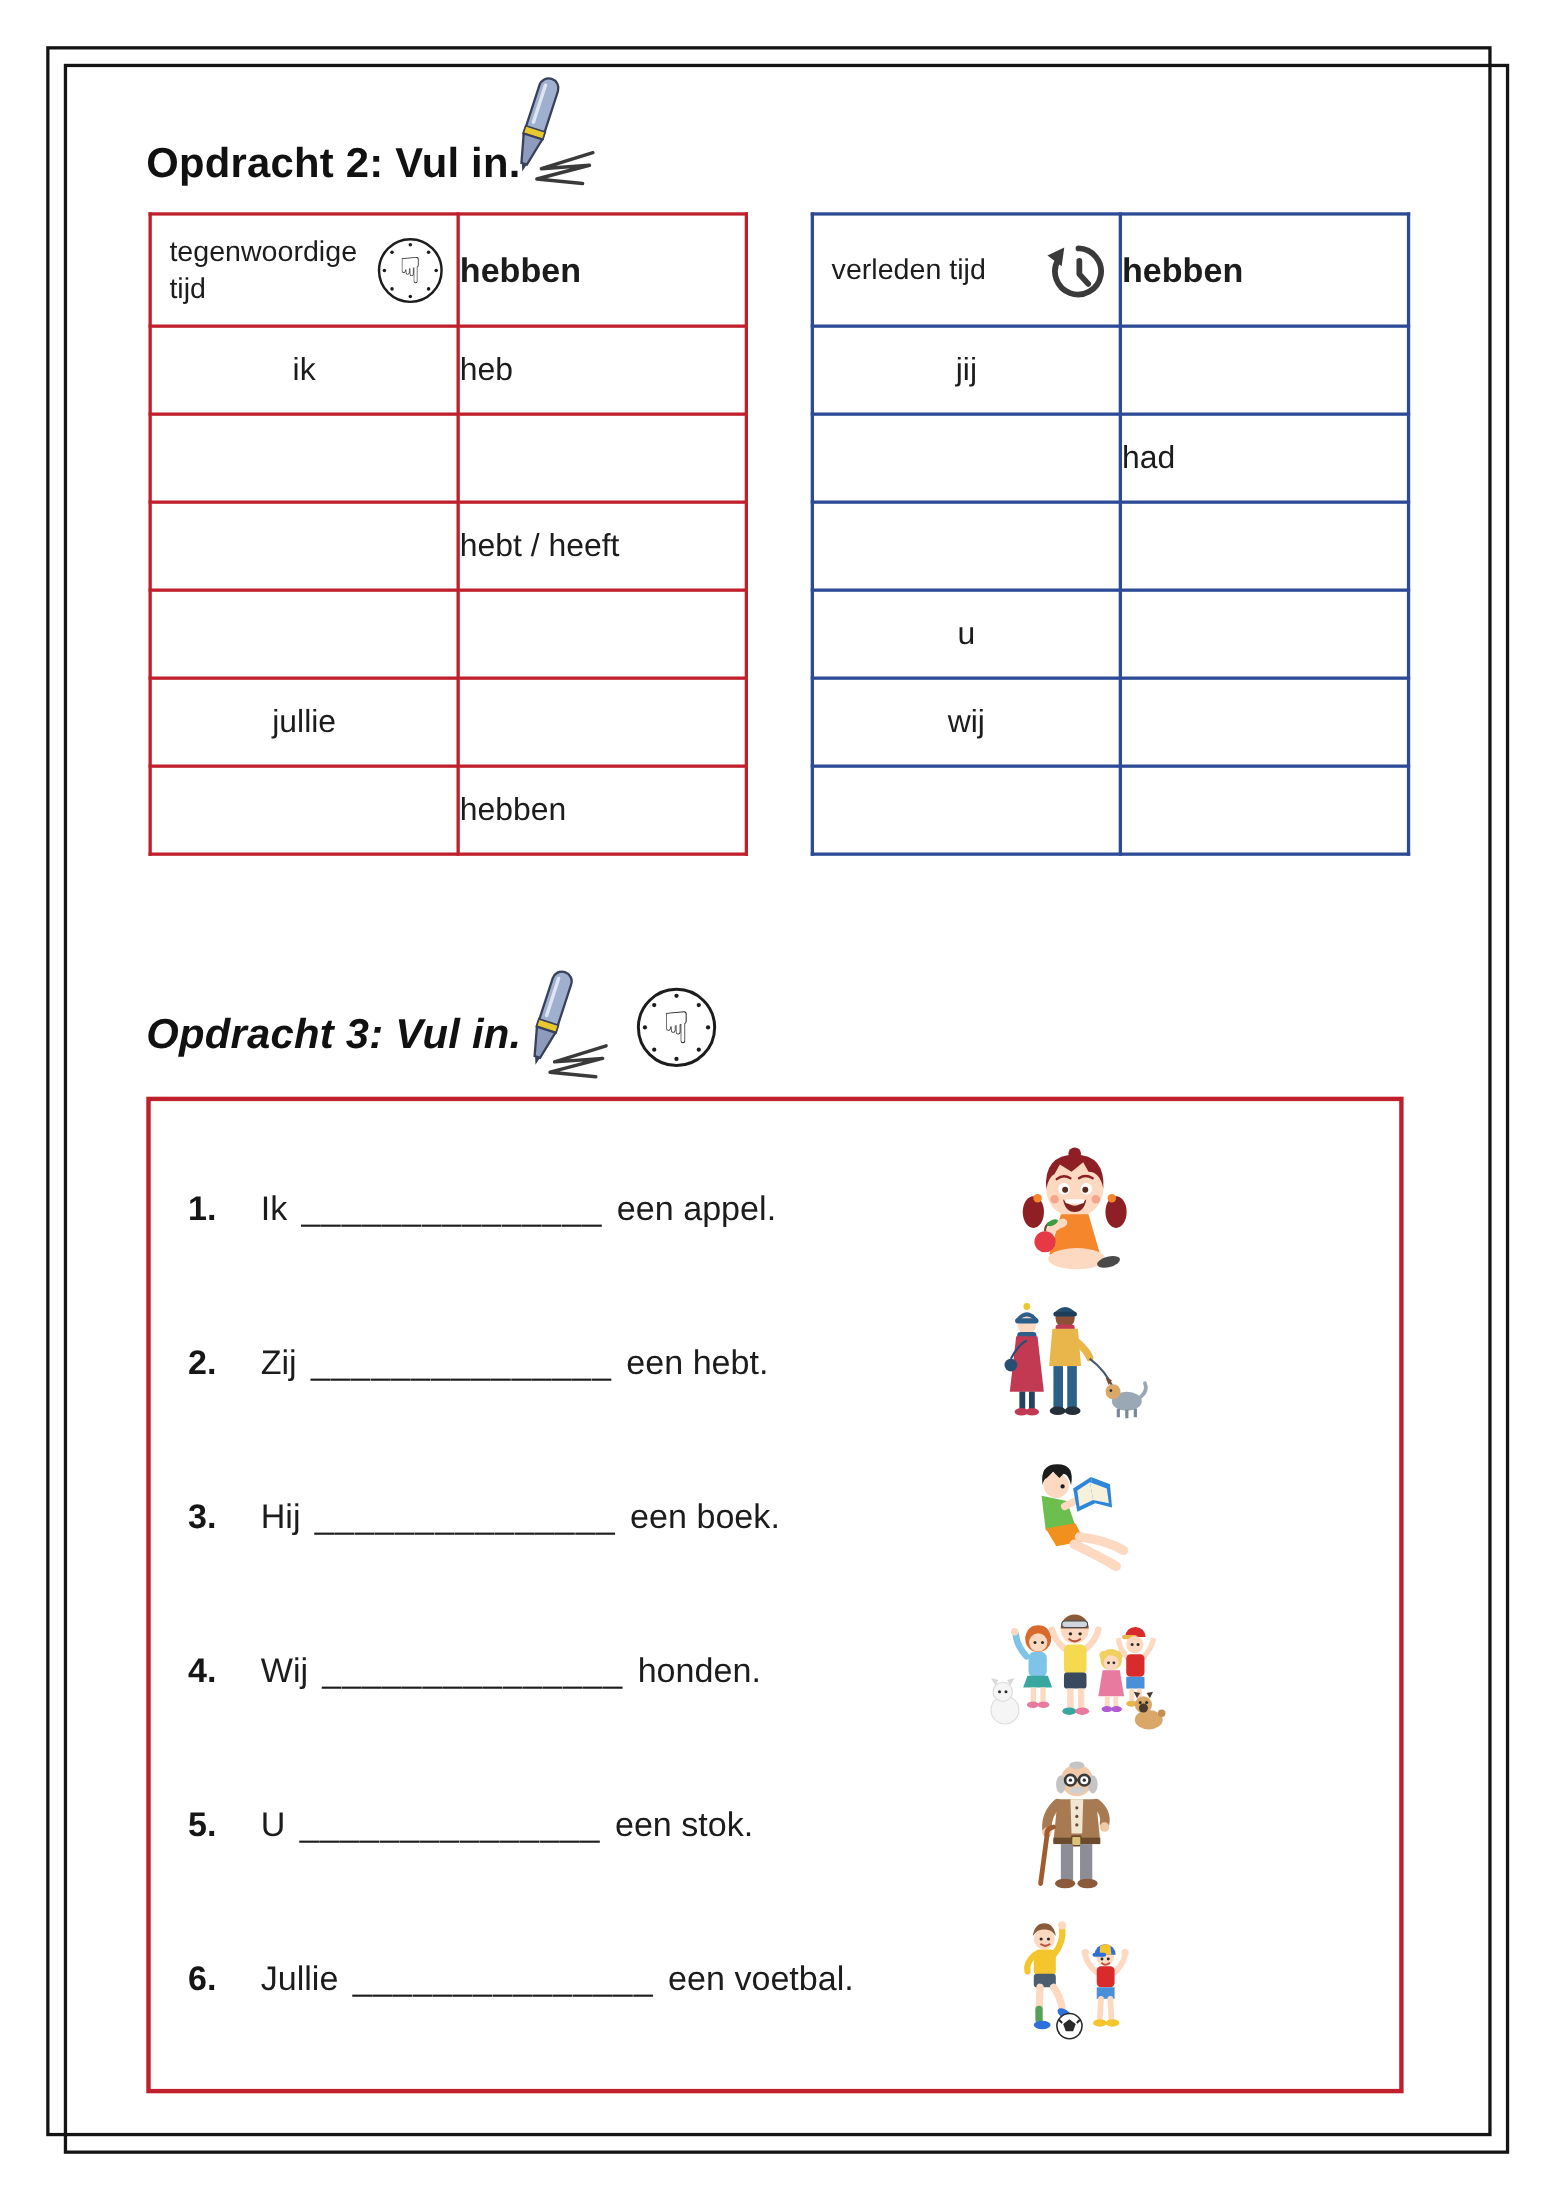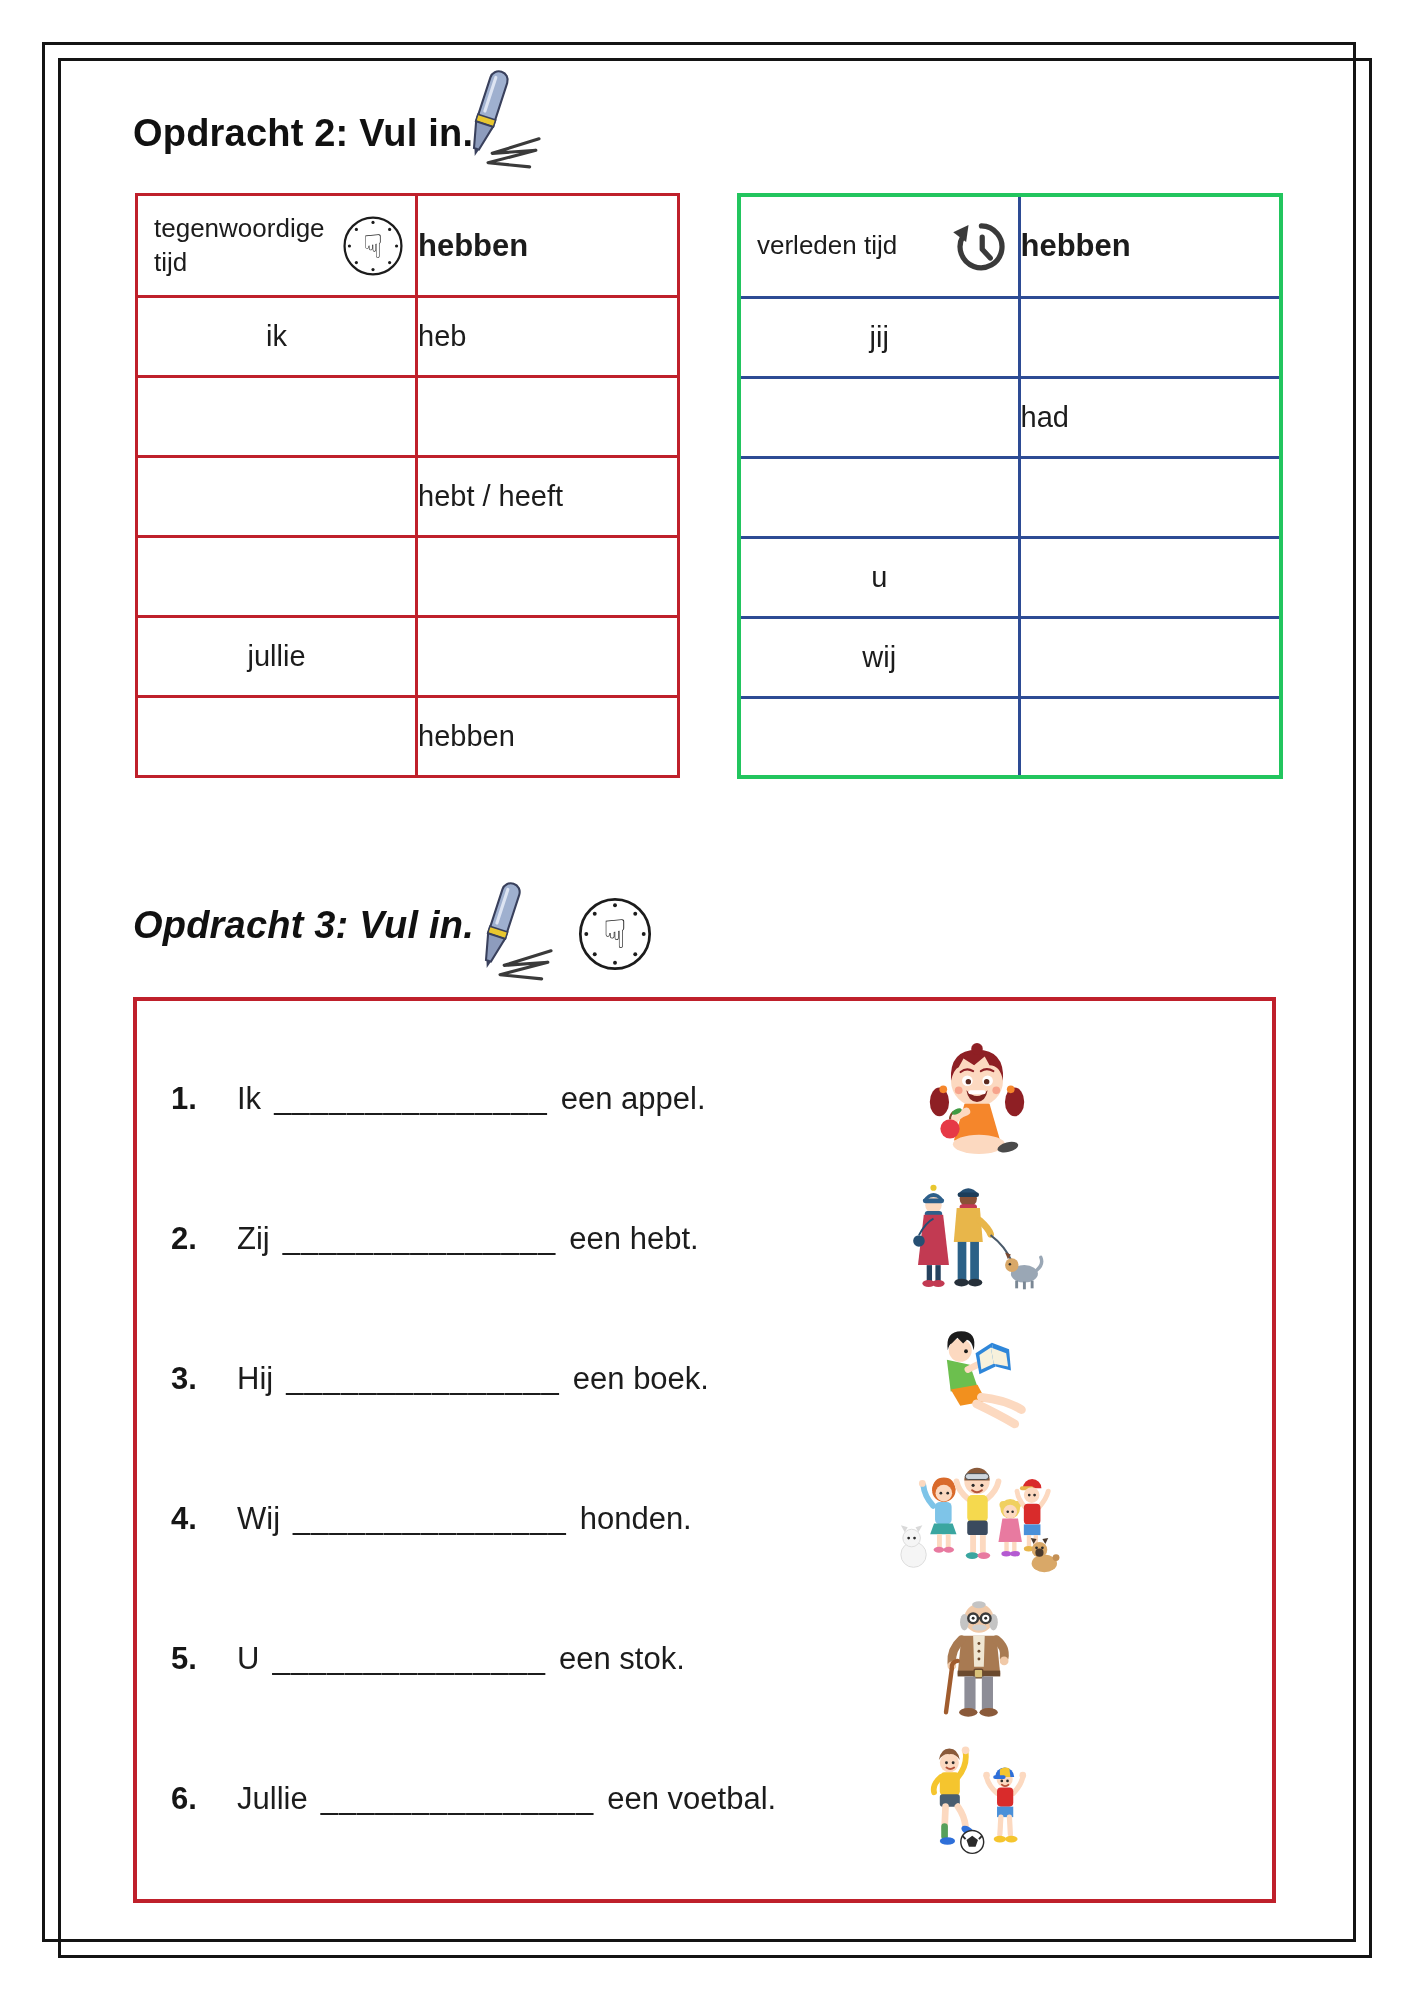--- a/index.html
+++ b/index.html
@@ -4,38 +4,38 @@
 <style>
   * { margin:0; padding:0; box-sizing:border-box; }
   html,body { background:#fff; }
   body {
     width:1414px; height:2000px; position:relative;
     font-family:"Liberation Sans", sans-serif; color:#1c1c1c; overflow:hidden;
   }
   .frame-a { position:absolute; left:42px; top:42px; right:58px; bottom:58px; border:3px solid #141414; pointer-events:none; }
   .frame-b { position:absolute; left:58px; top:58px; right:42px; bottom:42px; border:3px solid #141414; pointer-events:none; }
 
-  .section-title { position:absolute; font-size:38px; font-weight:bold; letter-spacing:.2px; color:#111; }
+  .section-title { position:absolute; font-size:38px; font-weight:bold; letter-spacing:.2px; color:#111;margin-top:16px; }
   #title-o2 { left:133px; top:112px; }
   #title-o3 { left:133px; top:904px;font-style:italic; }
 
   .pen-svg { position:absolute; width:118px; height:104px; }
   #pen-o2 { left:428px; top:66px; }
   #pen-o3 { left:440px; top:878px; }
   .clock-svg { position:absolute; }
   #clock-o3 { left:576px; top:895px; width:78px; height:78px; }
 
   table.gtable { position:absolute; border-collapse:collapse; table-layout:fixed; background:#fff; }
   table.gtable td { font-size:29px; background:#fff; vertical-align:middle; }
   table.red  { left:135px; top:193px; }
   table.red  td { border:3.5px solid #bf202b; }
   table.red  { border:2px solid #a3a3a3; }
   table.blue { left:737px; top:193px; }
   table.blue td { border:3.5px solid #2d4b94; }
-  table.blue { border:4px solid #22c55e; }
+  table.blue { border:2px solid #22c55e; }
   td.pronoun { width:280px; text-align:center; height:80px; }
   td.form    { width:262px; text-align:left; height:80px; }
   tr.hdr td  { height:102px; }
   .hdr-left  { display:flex; align-items:center; justify-content:space-between; padding:0 10px 0 16px; }
   .tense-label { font-size:26px; line-height:1.3; text-align:left; width:180px; }
   .verb-hdr  { font-weight:bold; font-size:31px; }
 
   .ws-box { position:absolute; left:133px; top:997px; width:1143px; height:906px; border:4px solid #bf202b; padding-top:28px; background:#fff; }
   .ws-row { display:flex; align-items:center; height:140px; padding-left:34px; }
   .ws-num { width:66px; font-weight:bold; font-size:31px; color:#161616; }

